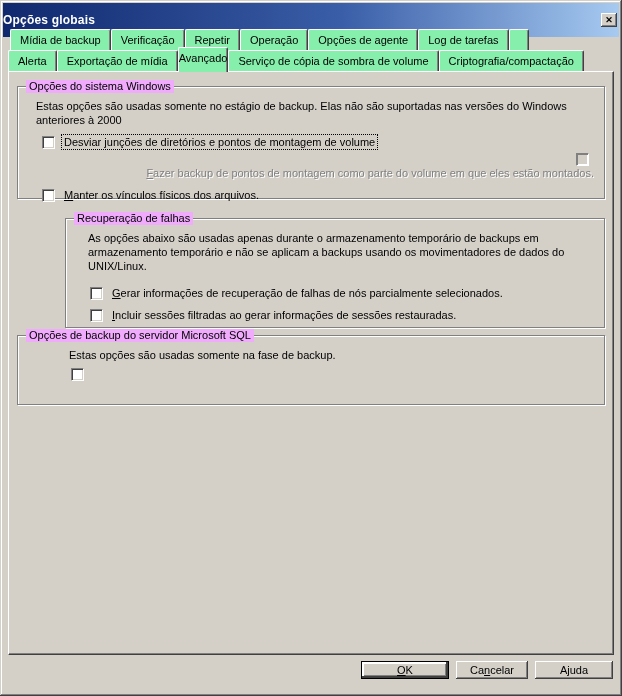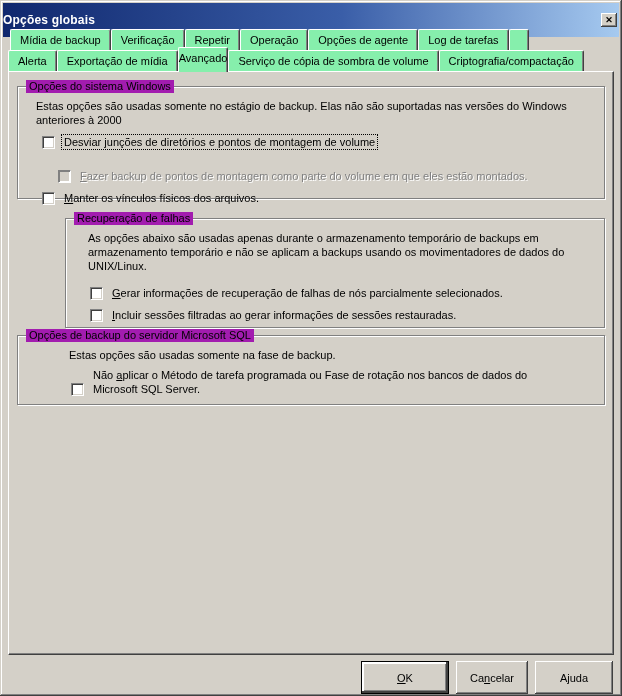--- a/index.html
+++ b/index.html
@@ -68,31 +68,31 @@
   }
   
   .group{
     position:relative;
     border:1px solid #808080;
     box-shadow: 1px 1px 0 #fff, inset 1px 1px 0 #fff;
     padding:12px 8px 0 8px;
   }
   .group-legend{
     position:absolute;top:-7px;left:8px;
-    background:#a21caf;padding:0 3px;line-height:13px;
+    background:#f0abfc;padding:0 3px;line-height:13px;
   }
   .g1{height:113px;margin-top:3px;}
   .g2{height:110px;margin-top:19px;margin-left:48px;}
   .g3{height:70px;margin-top:7px;padding-left:37px;}
   .desc{line-height:14px;margin-left:10px;}
   .desc.indented{margin-left:14px;}
   .desc-g1{max-width:552px;}
   .desc-g2{max-width:540px;}
   .cb-row{display:flex;align-items:flex-end;margin-top:8px;margin-left:16px;}
-  .cb-row.sub{margin-left:32px;margin-top:20px;}
+  .cb-row.sub{margin-left:32px;margin-top:4px;flex-direction:column;}
   .checkbox{
     flex:0 0 auto;
     width:13px;height:13px;
     background:#fff;
     border:1px solid;
     border-color:#808080 #fff #fff #808080;
     box-shadow: inset 1px 1px #404040, inset -1px -1px #D4D0C8;
     margin-right:7px;
   }
   .checkbox.disabled{
@@ -103,21 +103,21 @@
   .cb-label.focus-rect{outline:1px dotted #000;}
   .cb-label.disabled{color:#808080;text-shadow:1px 1px 0 #fff;}
   .cb-label.wrap-g3{max-width:455px;}
   .u{text-decoration:underline;}
   
   .button-row{
     position:absolute;right:9px;top:661px;
     display:flex;gap:7px;
   }
   .btn{
-    height:33px;
+    height:18px;
     background:#D4D0C8;
     display:flex;align-items:center;justify-content:center;
     box-shadow: inset -1px -1px #404040, inset 1px 1px #fff,
                 inset -2px -2px #808080, inset 2px 2px #D4D0C8;
     font-size:11px;
     cursor:default;
   }
   .btn-ok{width:88px;box-shadow: inset -2px -2px #404040, inset 2px 2px #fff,
                 inset -3px -3px #808080, inset 3px 3px #D4D0C8;border:1px solid #000;}
   .btn-cancel{width:72px;}
@@ -205,21 +205,20 @@
         <div class="checkbox"></div>
         <div class="cb-label"><span></span><span class="u">I</span><span>ncluir sessões filtradas ao gerar informações de sessões restauradas.</span></div>
       </div>
     </div>
 
     <div class="group g3">
       <span class="group-legend">Opções de backup do servidor Microsoft SQL</span>
       <div class="desc indented">Estas opções são usadas somente na fase de backup.</div>
       <div class="cb-row" style="margin-top:6px;">
         <div class="checkbox"></div>
-        <div class="cb-label wrap-g3"><span>Não </span><span class="u">a</span><span>plicar o Método de tarefa programada ou Fase de rotação nos bancos de dados do Microsoft SQL Server.</span></div>
       </div>
     </div>
 
   </div>
 
   <div class="button-row">
     <div class="btn btn-ok">
         <span><span></span><span class="u">O</span><span>K</span></span>
       </div>
     <div class="btn btn-cancel">

